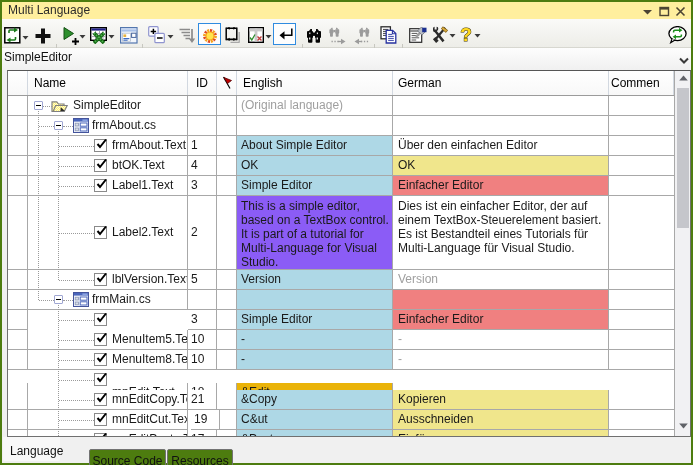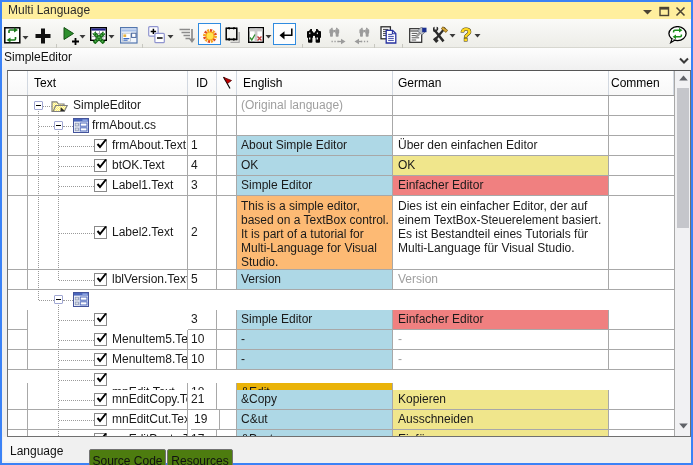--- a/index.html
+++ b/index.html
@@ -1,18 +1,18 @@
 <!DOCTYPE html>
 <html><head><meta charset="utf-8">
 <style>
 *{margin:0;padding:0;box-sizing:border-box;}
 html,body{width:693px;height:465px;overflow:hidden;}
 body{font-family:"Liberation Sans",sans-serif;font-size:12px;color:#1a1a1a;position:relative;background:#f0f0f0;}
 .abs{position:absolute;}
-.panel{position:absolute;left:0;top:0;width:693px;height:465px;border:2px solid #3b82f6;background:#f0f0f0;}
+.panel{position:absolute;left:0;top:0;width:693px;height:465px;border:2px solid #4d7c0f;background:#f0f0f0;}
 .title{position:absolute;left:0px;top:0px;width:689px;height:17px;background:#ffef9e;}
 .titletext{position:absolute;left:6px;top:1px;font-size:12px;color:#2b2b2b;}
 .toolbar{position:absolute;left:0;top:17px;width:689px;height:29px;background:linear-gradient(#fafaf8,#ededE8);border-bottom:1px solid #d7d7d0;}
 .sep{position:absolute;top:25px;width:1px;height:17px;background:#c7c7c0;}
 .combrow{position:absolute;left:0;top:46px;width:689px;height:22px;background:linear-gradient(#fdfdfd,#f0f0f0);}
 .grid{position:absolute;left:5px;top:68px;width:684px;height:367px;background:#fff;border:1px solid #707070;border-top:1px solid #565656;}
 .hdr{position:absolute;left:0;top:0;width:667px;height:25px;background:linear-gradient(#ffffff,#f8f8f8);border-bottom:1px solid #9b9b9b;}
 .hcell{position:absolute;top:0;height:24px;border-right:1px solid #d2d8e0;line-height:24px;color:#000;}
 .row{position:absolute;background:#fff;}
 .cell{position:absolute;top:0;border-right:1px solid #a8a8a8;border-bottom:1px solid #a8a8a8;overflow:hidden;white-space:nowrap;}
@@ -225,21 +225,21 @@
     </div>
     <div class="combrow">
       <span style="position:absolute;left:2px;top:2px;color:#111;">SimpleEditor</span>
       <svg class="abs" style="left:677px;top:9px" width="10" height="8">
         <path d="M1,1.5 L5,5.5 L9,1.5" fill="none" stroke="#3a3a3a" stroke-width="2"></path>
       </svg>
     </div>
     <div class="grid" style="overflow:hidden">
       <div class="hdr">
         <div class="hcell" style="left:0px;width:20px;padding-left:0px"></div>
-        <div class="hcell" style="left:20px;width:160px;padding-left:6px">Text</div>
+        <div class="hcell" style="left:20px;width:160px;padding-left:6px">Name</div>
         <div class="hcell" style="left:180px;width:29px;padding-left:8px">ID</div>
         <div class="hcell" style="left:209px;width:20px;padding-left:0px"></div>
         <div class="hcell" style="left:229px;width:156px;padding-left:6px">English</div>
         <div class="hcell" style="left:385px;width:216px;padding-left:5px">German</div>
         <div class="hcell" style="left:601px;width:65px;padding-left:2px">Commen</div>
         <svg class="abs" style="left:213px;top:5px" width="12" height="14">
           <path d="M2.5,1 L9,12.5" stroke="#000" stroke-width="1.2"></path>
           <path d="M3,1.5 L10.5,4.5 L6.5,7.5 Z" fill="#c00000" stroke="#500" stroke-width="0.8"></path>
         </svg>
       </div>
@@ -286,31 +286,40 @@
         <div class="cell" style="left:209px;width:20px;height:20px"></div>
         <div class="cell" style="left:229px;width:156px;height:20px;background:#aed8e6;padding-left:4px;line-height:19px">Simple Editor</div>
         <div class="cell" style="left:385px;width:216px;height:20px;background:#f08080;padding-left:5px;line-height:19px">Einfacher Editor</div>
         <div class="cell" style="left:601px;width:65px;height:20px;border-right:none"></div>
       </div>
       <div class="row" style="left:0;top:125px;width:666px;height:74px">
         <div class="cell" style="left:0;width:20px;height:74px"></div>
         <div class="cell" style="left:20px;width:160px;height:74px;padding-left:84px;line-height:73px">Label2.Text</div>
         <div class="cell" style="left:180px;width:29px;height:74px;padding-left:3px;line-height:73px">2</div>
         <div class="cell" style="left:209px;width:20px;height:74px"></div>
-        <div class="cell" style="left:229px;width:156px;height:74px;background:#fdba74;padding:3px 0 0 4px;line-height:14px;white-space:normal">This is a simple editor,<br>based on a TextBox control.<br>It is part of a tutorial for<br>Multi-Language for Visual<br>Studio.</div>
+        <div class="cell" style="left:229px;width:156px;height:74px;background:#8b5cf6;padding:3px 0 0 4px;line-height:14px;white-space:normal">This is a simple editor,<br>based on a TextBox control.<br>It is part of a tutorial for<br>Multi-Language for Visual<br>Studio.</div>
         <div class="cell" style="left:385px;width:216px;height:74px;background:#ffffff;padding:3px 0 0 5px;line-height:14px;white-space:normal">Dies ist ein einfacher Editor, der auf<br>einem TextBox-Steuerelement basiert.<br>Es ist Bestandteil eines Tutorials für<br>Multi-Language für Visual Studio.</div>
         <div class="cell" style="left:601px;width:65px;height:74px;border-right:none"></div>
       </div>
       <div class="row" style="left:0;top:199px;width:666px;height:20px">
         <div class="cell" style="left:0;width:20px;height:20px"></div>
         <div class="cell" style="left:20px;width:160px;height:20px;padding-left:84px;line-height:19px">lblVersion.Text</div>
         <div class="cell" style="left:180px;width:29px;height:20px;padding-left:3px;line-height:19px">5</div>
         <div class="cell" style="left:209px;width:20px;height:20px"></div>
         <div class="cell" style="left:229px;width:156px;height:20px;background:#aed8e6;padding-left:4px;line-height:19px">Version</div>
         <div class="cell gray" style="left:385px;width:216px;height:20px;background:#ffffff;padding-left:5px;line-height:19px">Version</div>
+        <div class="cell" style="left:601px;width:65px;height:20px;border-right:none"></div>
+      </div>
+      <div class="row" style="left:0;top:219px;width:666px;height:20px">
+        <div class="cell" style="left:0;width:20px;height:20px"></div>
+        <div class="cell" style="left:20px;width:160px;height:20px;padding-left:64px;line-height:19px">frmMain.cs</div>
+        <div class="cell" style="left:180px;width:29px;height:20px;padding-left:3px;line-height:19px"></div>
+        <div class="cell" style="left:209px;width:20px;height:20px"></div>
+        <div class="cell" style="left:229px;width:156px;height:20px;background:#aed8e6;padding-left:4px;line-height:19px"></div>
+        <div class="cell" style="left:385px;width:216px;height:20px;background:#f08080;padding-left:5px;line-height:19px"></div>
         <div class="cell" style="left:601px;width:65px;height:20px;border-right:none"></div>
       </div>
       <div class="row" style="left:0;top:239px;width:666px;height:20px">
         <div class="cell" style="left:0;width:20px;height:20px"></div>
         <div class="cell" style="left:180px;width:29px;height:20px;padding-left:3px;line-height:19px">3</div>
         <div class="cell" style="left:209px;width:20px;height:20px"></div>
         <div class="cell" style="left:229px;width:156px;height:20px;background:#aed8e6;padding-left:4px;line-height:19px">Simple Editor</div>
         <div class="cell" style="left:385px;width:216px;height:20px;background:#f08080;padding-left:5px;line-height:19px">Einfacher Editor</div>
         <div class="cell" style="left:601px;width:65px;height:20px;border-right:none"></div>
       </div>

